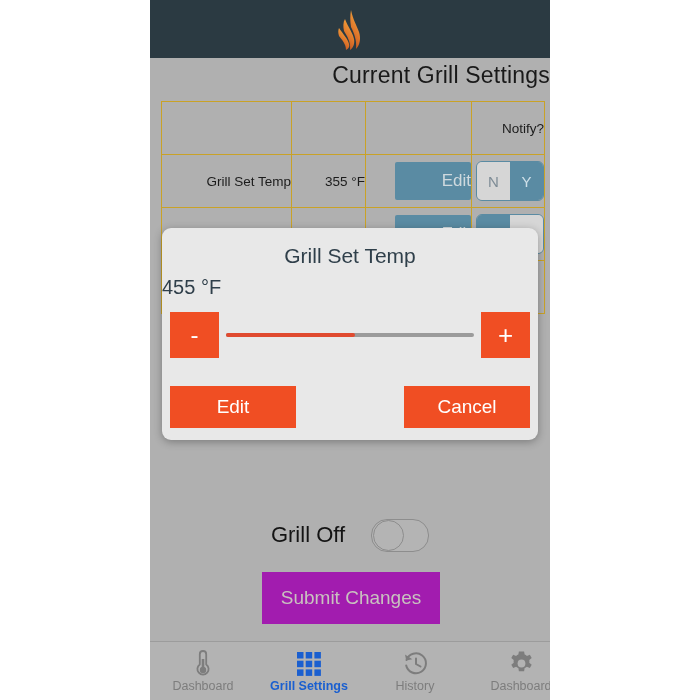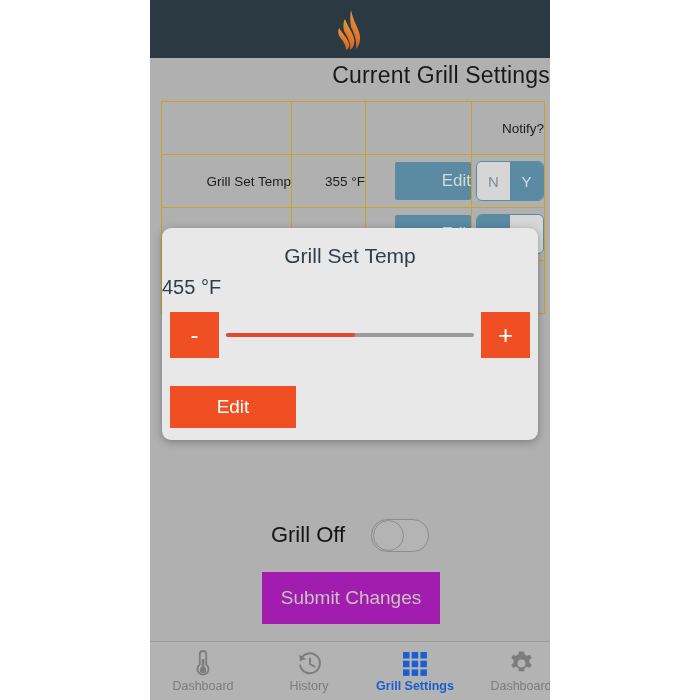--- a/index.html
+++ b/index.html
@@ -246,31 +246,20 @@
   <div class="tabbar">
     <div class="tab">
       <span class="ic">
         <svg width="20" height="28" viewBox="0 0 20 28">
           <path d="M10 2 a3.2 3.2 0 0 1 3.2 3.2 v10.2 a5.6 5.6 0 1 1 -6.4 0 V5.2 A3.2 3.2 0 0 1 10 2 z" fill="none" stroke="#7d7d7d" stroke-width="1.8"></path>
           <circle cx="10" cy="21" r="3.2" fill="#7d7d7d"></circle>
           <rect x="8.7" y="10" width="2.6" height="10" fill="#7d7d7d"></rect>
         </svg>
       </span>
       <span class="lbl">Dashboard</span>
-    </div>
-
-    <div class="tab">
-      <span class="ic">
-        <svg width="27" height="27" viewBox="0 0 27 27">
-          <path d="M4.5 10 A10 10 0 1 1 4.2 15.5" fill="none" stroke="#7d7d7d" stroke-width="2" stroke-linecap="round"></path>
-          <path d="M3 4.5 L4.2 10.6 L10.3 9.3 Z" fill="#7d7d7d"></path>
-          <path d="M14 8.5 V14 L18.5 16.5" fill="none" stroke="#7d7d7d" stroke-width="2" stroke-linecap="round"></path>
-        </svg>
-      </span>
-      <span class="lbl">History</span>
     </div>
 
     <div class="tab active">
       <span class="ic">
         <svg width="26" height="26" viewBox="0 0 26 26">
           <g fill="#1a5fd0">
             <rect x="1" y="1" width="6.5" height="6.5"></rect>
             <rect x="9.7" y="1" width="6.5" height="6.5"></rect>
             <rect x="18.4" y="1" width="6.5" height="6.5"></rect>
             <rect x="1" y="9.7" width="6.5" height="6.5"></rect>
@@ -278,20 +267,31 @@
             <rect x="18.4" y="9.7" width="6.5" height="6.5"></rect>
             <rect x="1" y="18.4" width="6.5" height="6.5"></rect>
             <rect x="9.7" y="18.4" width="6.5" height="6.5"></rect>
             <rect x="18.4" y="18.4" width="6.5" height="6.5"></rect>
           </g>
         </svg>
       </span>
       <span class="lbl">Grill Settings</span>
     </div>
 
+    <div class="tab">
+      <span class="ic">
+        <svg width="27" height="27" viewBox="0 0 27 27">
+          <path d="M4.5 10 A10 10 0 1 1 4.2 15.5" fill="none" stroke="#7d7d7d" stroke-width="2" stroke-linecap="round"></path>
+          <path d="M3 4.5 L4.2 10.6 L10.3 9.3 Z" fill="#7d7d7d"></path>
+          <path d="M14 8.5 V14 L18.5 16.5" fill="none" stroke="#7d7d7d" stroke-width="2" stroke-linecap="round"></path>
+        </svg>
+      </span>
+      <span class="lbl">History</span>
+    </div>
+
 
     <div class="tab">
       <span class="ic">
         <svg width="27" height="27" viewBox="0 0 27 27">
           <path d="M13.5 1.5 l2.6 0 l.55 3.1 a9 9 0 0 1 2.25 1.3 l2.95-1.1 l1.85 3.2 l-2.4 2.05
                    a9 9 0 0 1 0 2.6 l2.4 2.05 l-1.85 3.2 l-2.95-1.1 a9 9 0 0 1 -2.25 1.3 l-.55 3.1
                    l-5.2 0 l-.55-3.1 a9 9 0 0 1 -2.25-1.3 l-2.95 1.1 l-1.85-3.2 l2.4-2.05
                    a9 9 0 0 1 0-2.6 l-2.4-2.05 l1.85-3.2 l2.95 1.1 a9 9 0 0 1 2.25-1.3 l.55-3.1 z" fill="#7d7d7d"></path>
           <circle cx="13.5" cy="13.5" r="3.9" fill="#b3b3b3"></circle>
         </svg>
@@ -307,15 +307,16 @@
 
     <button class="minus">-</button>
 
     <div class="track">
       <div class="fill" style="width: 52%;"></div>
     </div>
 
     <button class="plus">+</button>
 
     <button class="done">Edit</button>
+    <button class="cancel">Cancel</button>
   </div>
 
 </div>
 
 </body></html>

